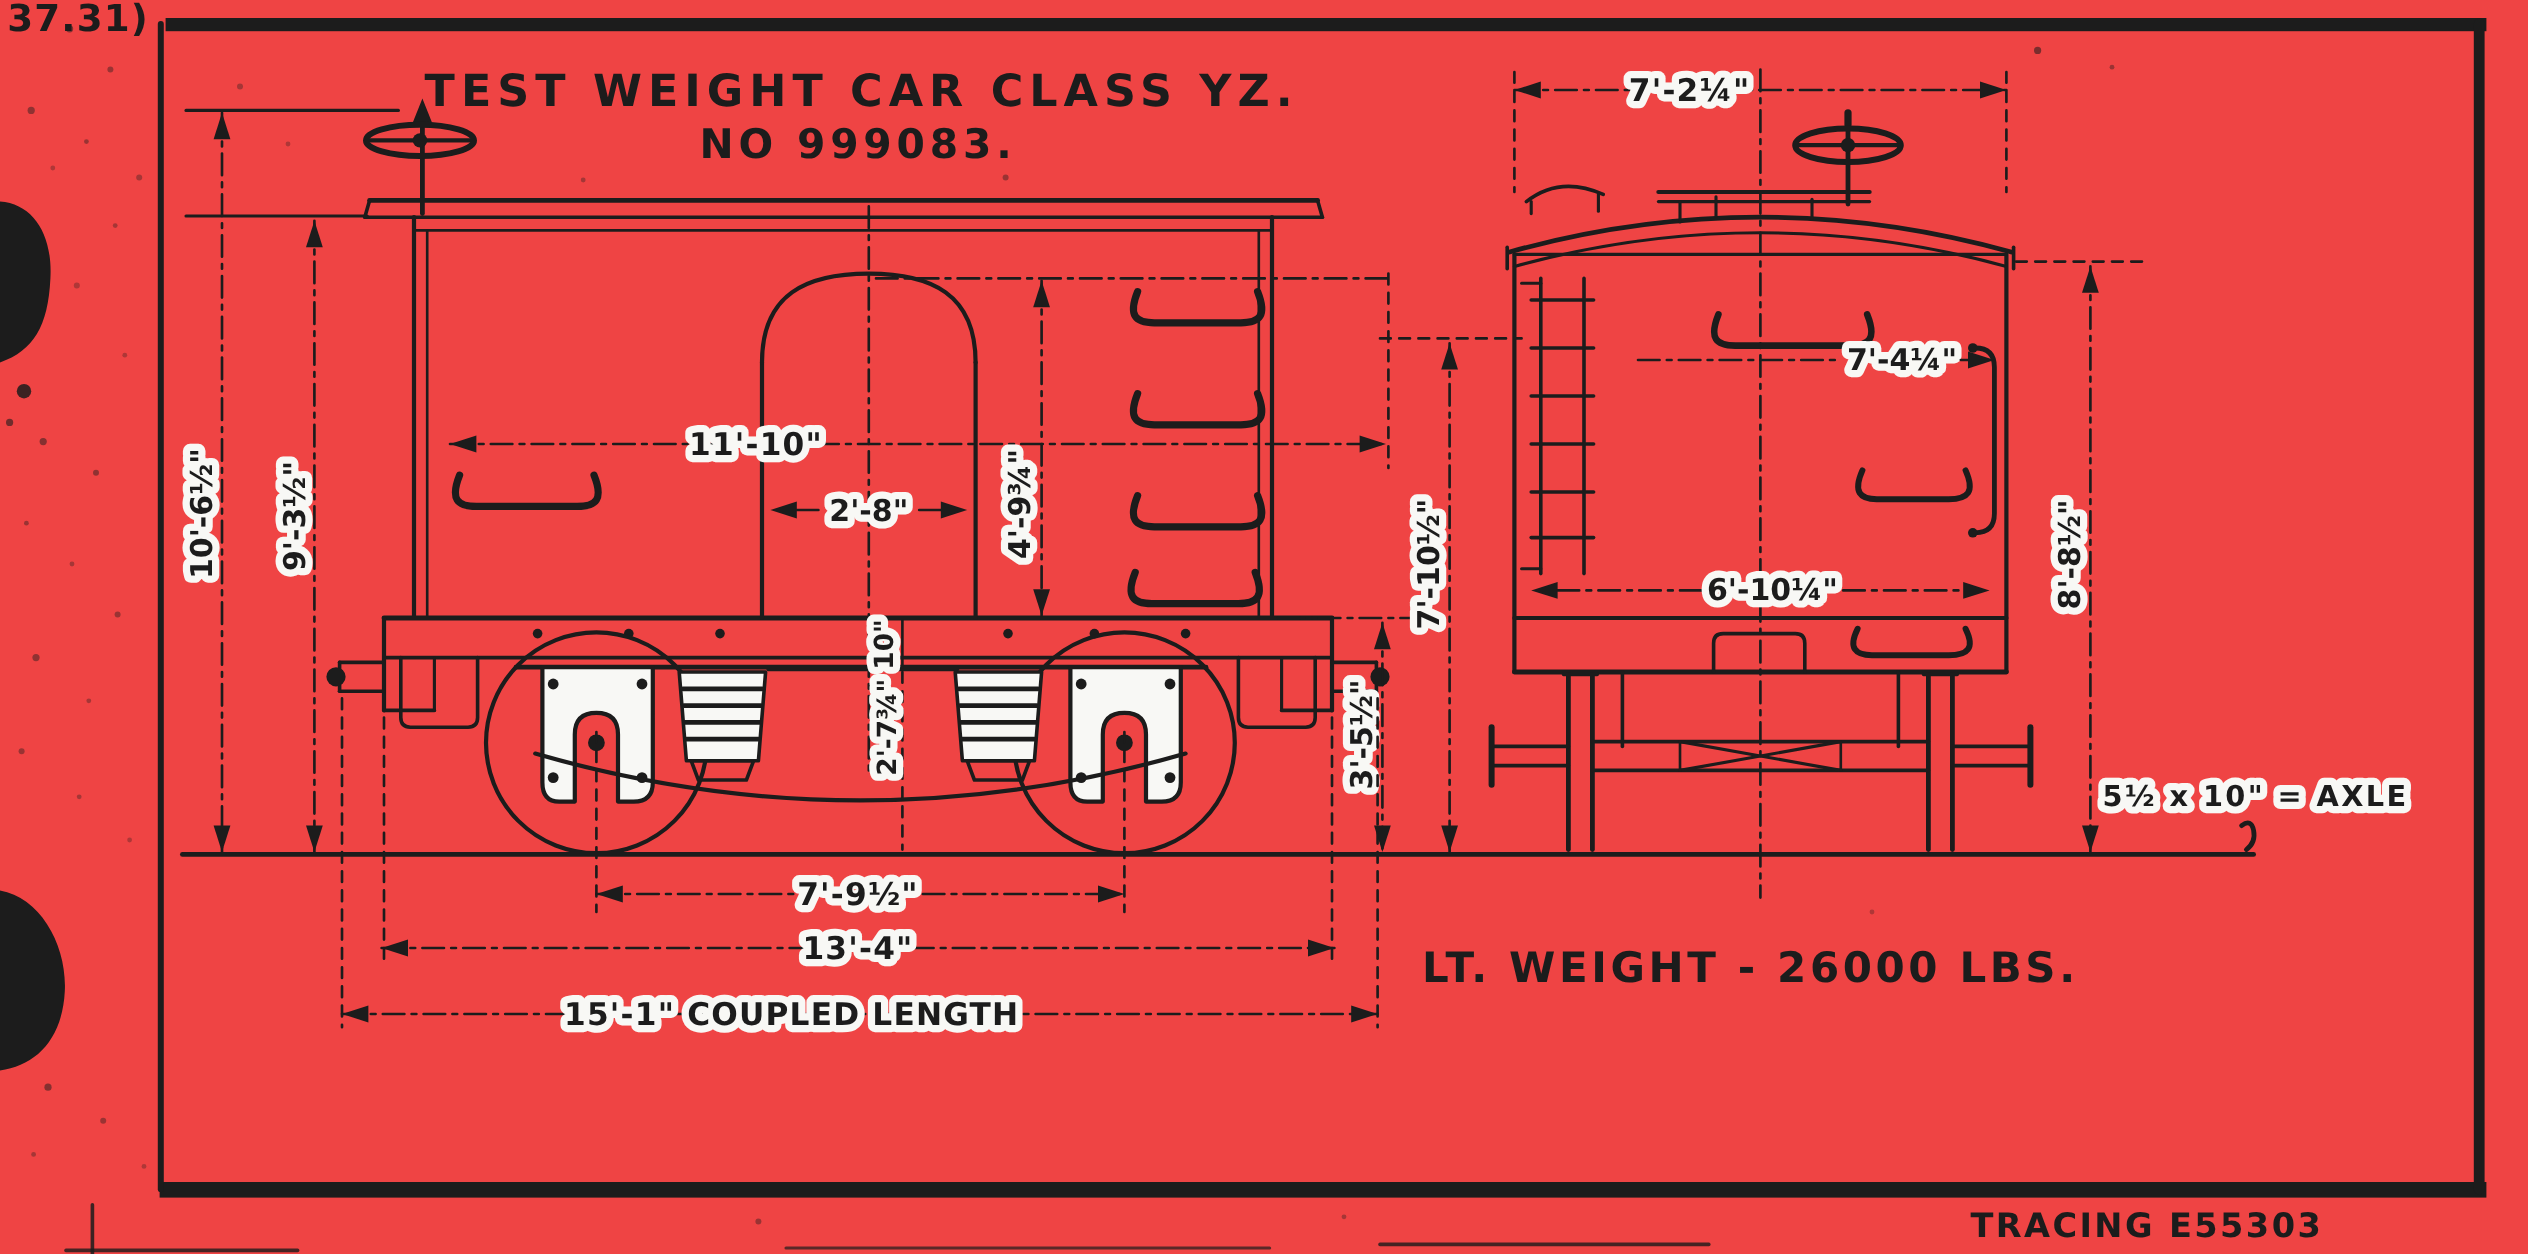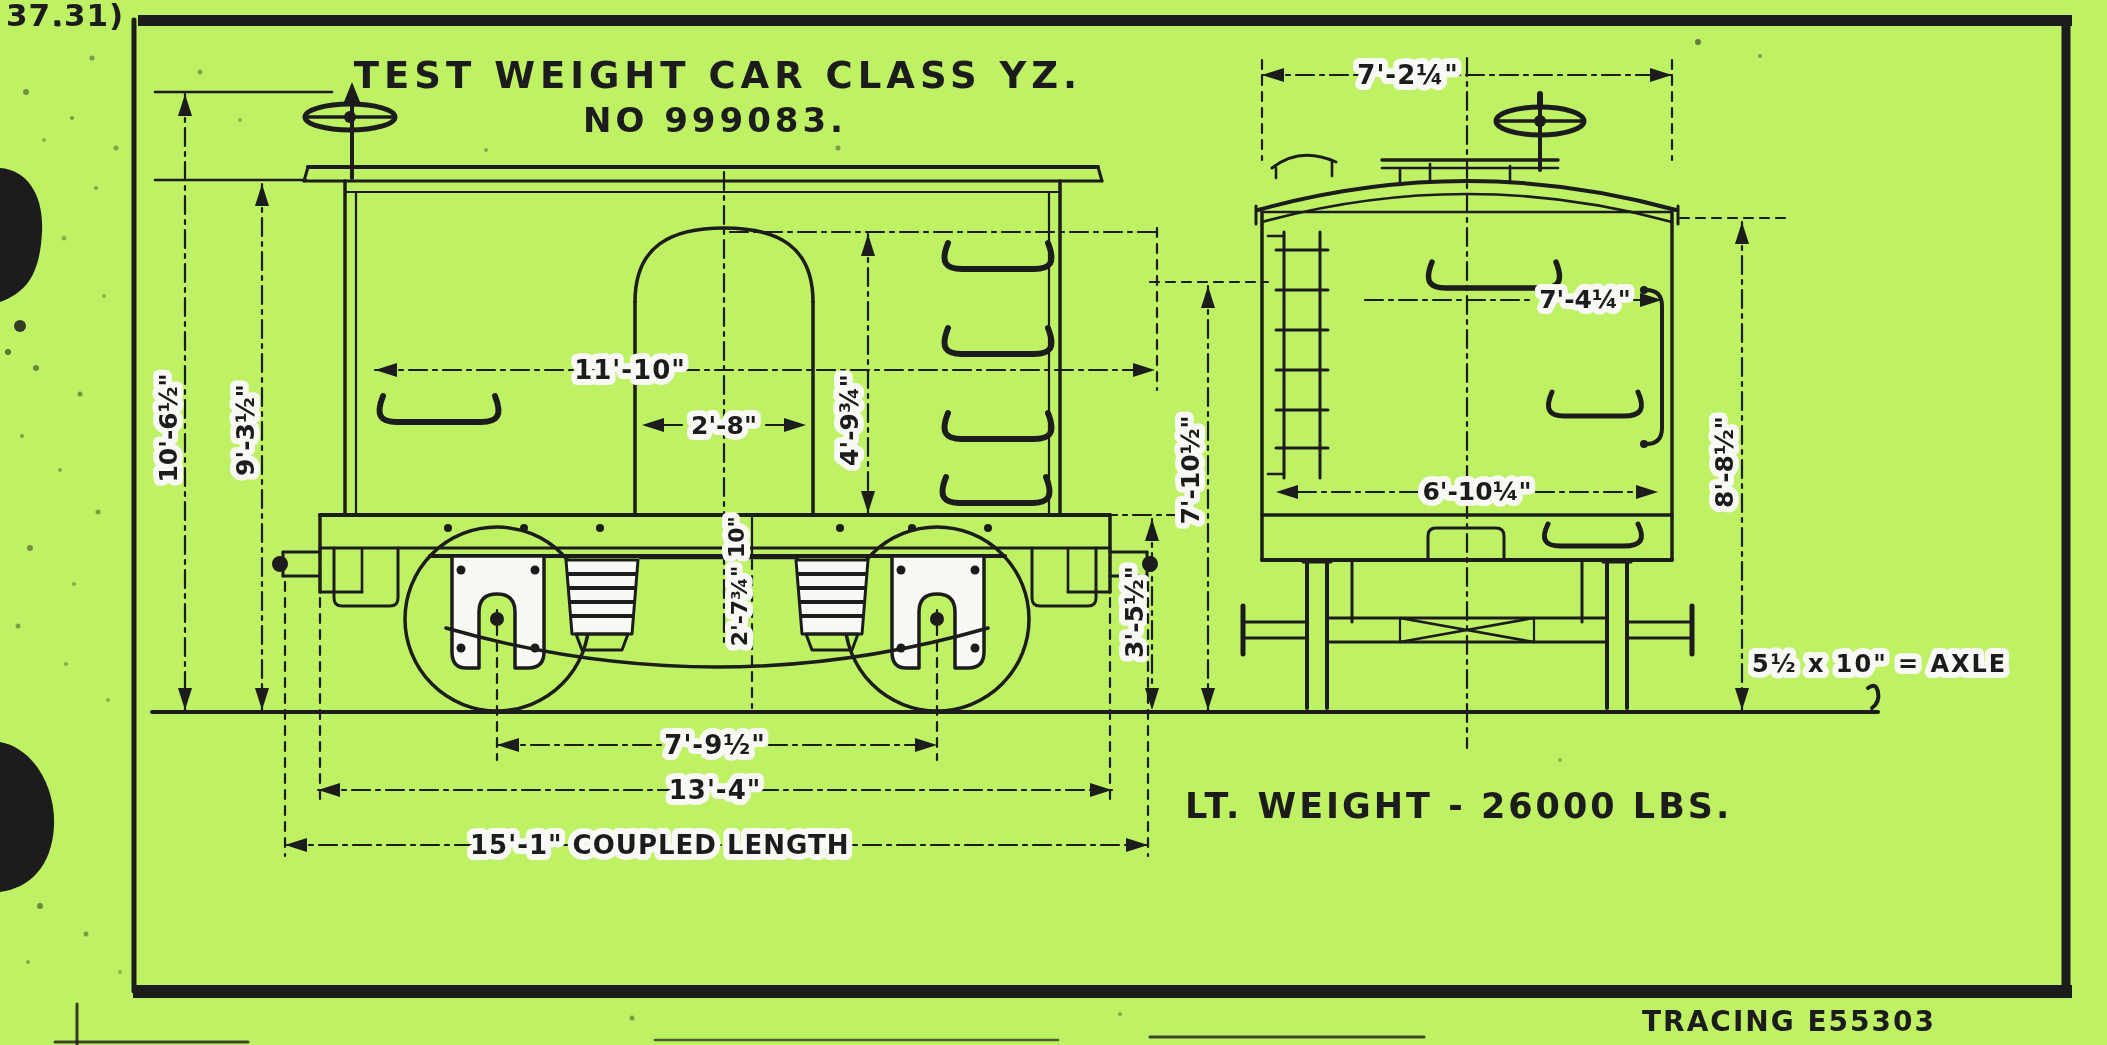--- a/index.html
+++ b/index.html
@@ -1,16 +1,16 @@
 <!DOCTYPE html>
 <html><head>
 <meta charset="utf-8">
 <style>
   html,body{margin:0;padding:0;background:#d9d9d6;}
-  .stage{position:relative;width:2107px;height:1045px;background:#bef264;overflow:hidden;}
+  .stage{position:relative;width:2107px;height:1045px;background:#ef4444;overflow:hidden;}
   svg{position:absolute;left:0;top:0;}
   .st{stroke:#1c1c1c;fill:none;stroke-linecap:round;stroke-linejoin:round;}
   .ink{fill:#1c1c1c;stroke:none;}
   .paper{fill:#f8f8f5;}
   .s2{stroke-width:2.2px;} .s25{stroke-width:2.6px;} .s3{stroke-width:3px;}
   .s35{stroke-width:3.5px;} .s4{stroke-width:4px;} .s5{stroke-width:5px;}
   .s55{stroke-width:5.5px;} .s6{stroke-width:6px;} .s9{stroke-width:9px;}
   .dd{stroke-dasharray:18 6 4 6;} .dsh{stroke-dasharray:9 7;}
   text{fill:#1c1c1c;font-family:"DejaVu Sans",sans-serif;font-weight:bold;}
   .t37{font-size:37px;letter-spacing:5px;}

